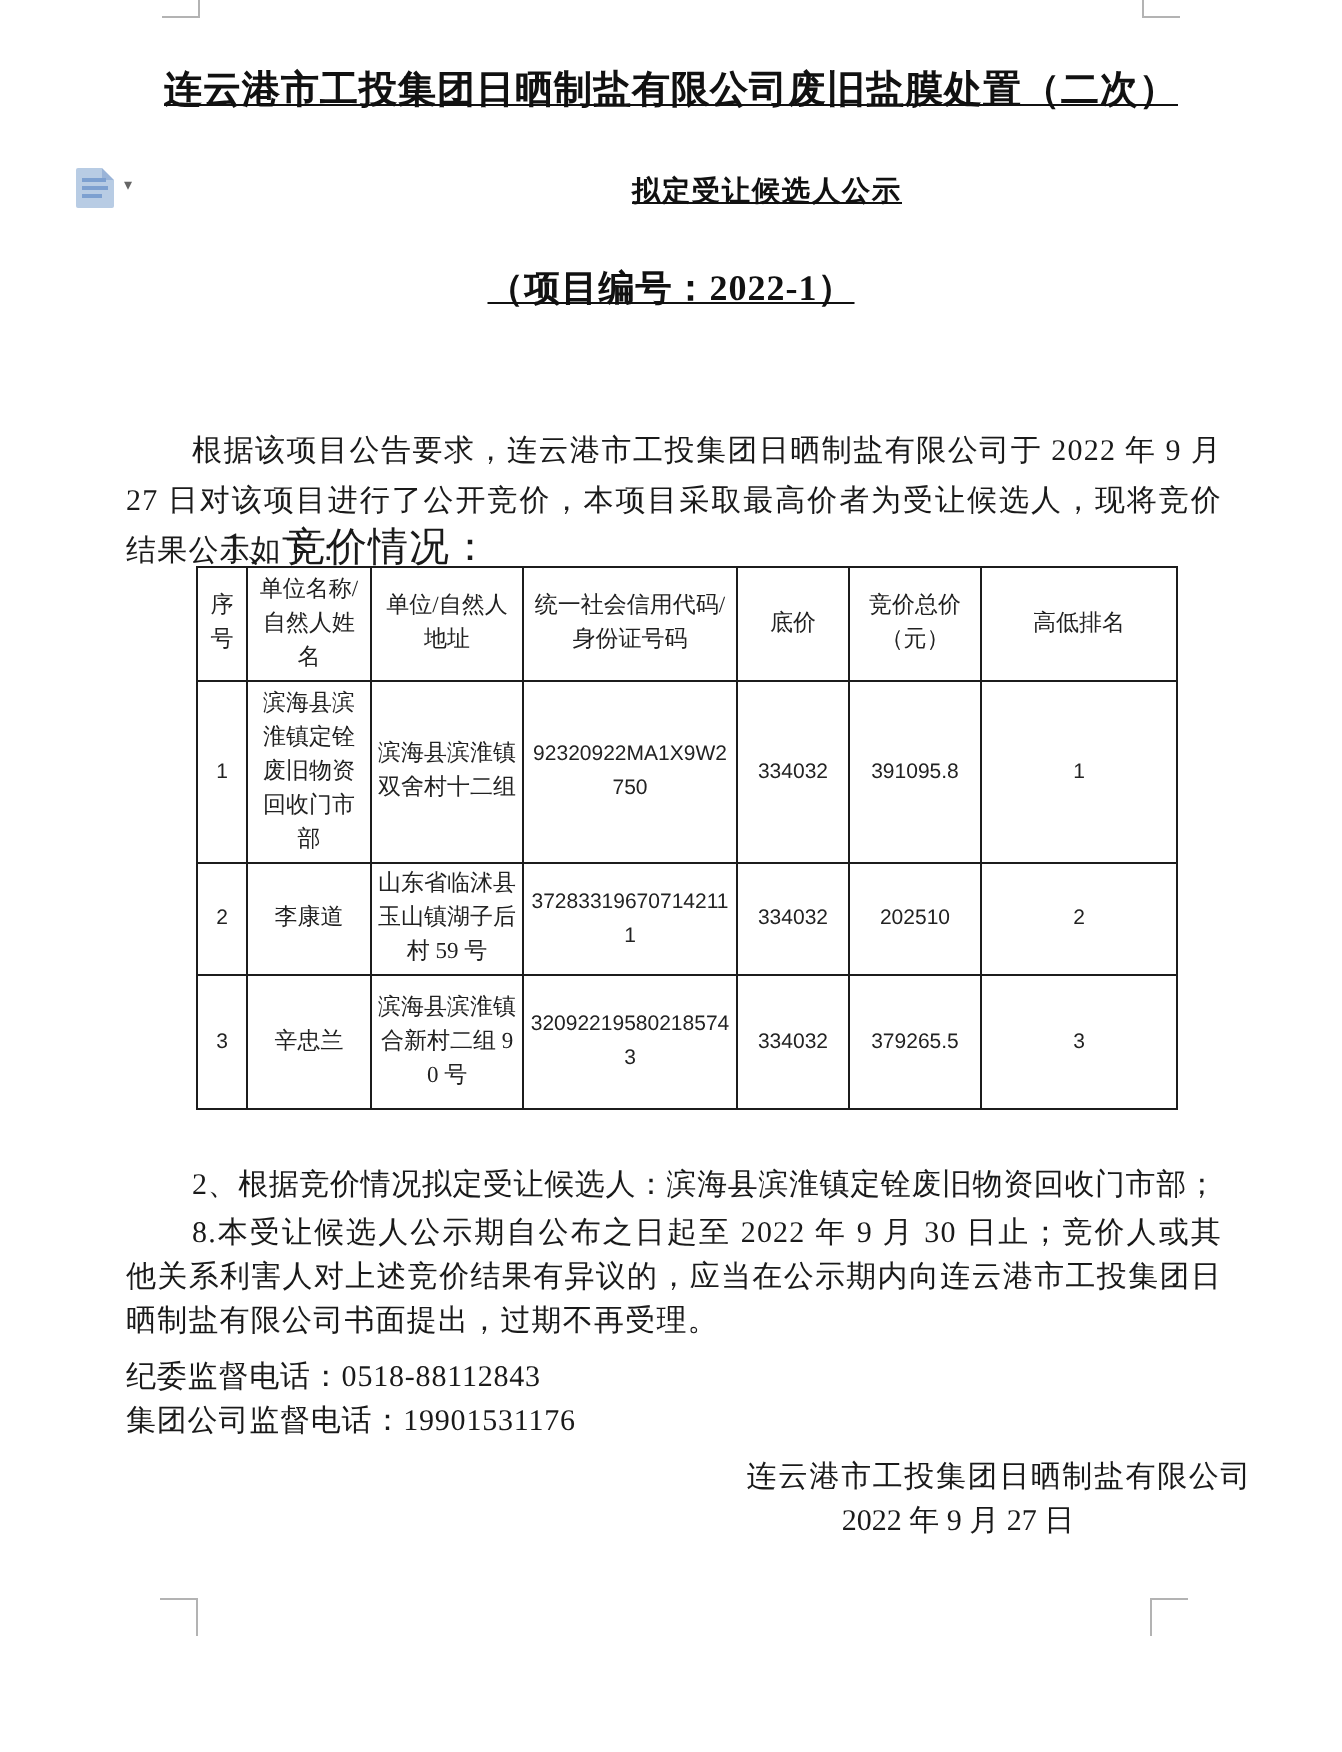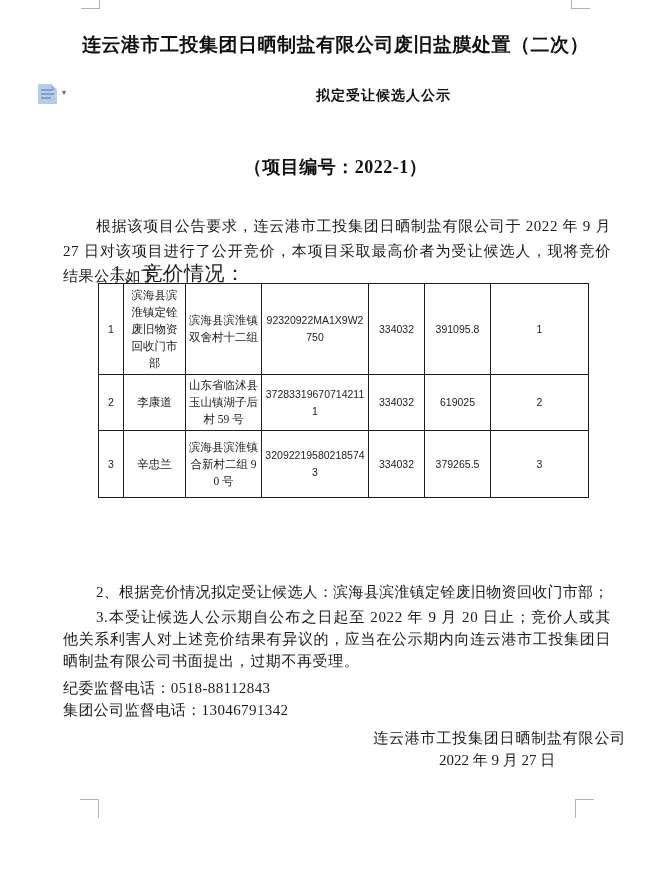--- a/index.html
+++ b/index.html
@@ -7,24 +7,24 @@
   body {
     position: relative;
     background: #ffffff;
     overflow: hidden;
     font-family: "Liberation Serif", "DejaVu Serif", serif;
     color: #1a1a1a;
   }
   .abs { position: absolute; }
 
   
-  .title { left: 0; width: 671px; text-align: center; font-weight: bold; color: #111; }
+  .title { left: 0; width: 671px; text-align: center; font-weight: bold; color: #111; text-decoration: underline; }
   #title1 { top: 32px; font-size: 19px; letter-spacing: 0.5px; }
   #title2 { top: 87px; font-size: 14px; letter-spacing: 1px; margin-left: 48px; }
-  #title3 { top: 155px; font-size: 18px; letter-spacing: 0.5px; }
+  #title3 { top: 132px; font-size: 18px; letter-spacing: 0.5px; }
 
   
   #para1 {
     top: 174px; left: 63px; width: 548px;
     font-size: 15px; line-height: 25px; letter-spacing: 0.6px;
     text-indent: 2.2em; text-align: justify; margin-top: 40px;
   }
   #section1 { top: 260px; left: 112px; font-size: 20px; letter-spacing: 0.5px; }
 
   
@@ -47,21 +47,21 @@
   
   #para2 { top: 583px; left: 63px; width: 560px; font-size: 15px; letter-spacing: 0.3px; text-indent: 2.2em; white-space: nowrap; }
   #para3 {
     top: 606px; left: 63px; width: 548px;
     font-size: 15px; line-height: 22px; letter-spacing: 0.6px;
     text-indent: 2.2em; text-align: justify;
   }
   #contact1 { top: 679px; left: 63px; font-size: 15px; letter-spacing: 0.4px; }
   #contact2 { top: 701px; left: 63px; font-size: 15px; letter-spacing: 0.4px; }
   #sig-company { top: 729px; left: 364px; width: 262px; font-size: 15px; letter-spacing: 0.8px; text-align: right; }
-  #sig-date { top: 751px; left: 366px; width: 262px; font-size: 15px; text-align: center; }
+  #sig-date { top: 751px; left: 348px; width: 262px; font-size: 15px; text-align: center; }
 
   
   #paste-btn { left: 34px; top: 81px; width: 40px; height: 26px; cursor: pointer; }
   #paste-icon {
     position: absolute; left: 4px; top: 3px; width: 19px; height: 20px;
     background: #b8cce4; border-radius: 1px;
   }
   #paste-icon .fold {
     position: absolute; right: 0; top: 0; width: 0; height: 0;
     border-top: 6px solid #ffffff; border-left: 6px solid #9ab4d8;
@@ -113,50 +113,59 @@
   <colgroup>
     <col style="width:25px">
       <col style="width:62px">
       <col style="width:76px">
     <col style="width:107px">
       <col style="width:56px">
       <col style="width:66px">
       <col style="width:98px">
   </colgroup>
   <tbody>
+      <tr style="height:57px;">
+    <td>序号</td>
+    <td>单位名称/自然人姓名</td>
+    <td>单位/自然人地址</td>
+    <td>统一社会信用代码/身份证号码</td>
+    <td>底价</td>
+    <td>竞价总价（元）</td>
+    <td>高低排名</td>
+  </tr>
   <tr style="height:91px;">
     <td class="num">1</td>
     <td>滨海县滨淮镇定铨废旧物资回收门市部</td>
     <td>滨海县滨淮镇双舍村十二组</td>
     <td class="num">92320922MA1X9W2750</td>
     <td class="num">334032</td>
     <td class="num">391095.8</td>
     <td class="num">1</td>
   </tr>
   <tr style="height:55px;">
     <td class="num">2</td>
     <td>李康道</td>
     <td>山东省临沭县玉山镇湖子后村 59 号</td>
     <td class="num">372833196707142111</td>
     <td class="num">334032</td>
-    <td class="num">619025</td>
+    <td class="num">202510</td>
     <td class="num">2</td>
   </tr>
   <tr style="height:67px;">
     <td class="num">3</td>
     <td>辛忠兰</td>
     <td>滨海县滨淮镇合新村二组 90 号</td>
     <td class="num">320922195802185743</td>
     <td class="num">334032</td>
     <td class="num">379265.5</td>
     <td class="num">3</td>
   </tr>
 </tbody>
   </table>
 
 <div id="para2" class="abs">2、根据竞价情况拟定受让候选人：滨海县滨淮镇定铨废旧物资回收门市部；</div>
-<div id="para3" class="abs">3.本受让候选人公示期自公布之日起至 2022 年 9 月 20 日止；竞价人或其他关系利害人对上述竞价结果有异议的，应当在公示期内向连云港市工投集团日晒制盐有限公司书面提出，过期不再受理。</div>
+<div id="para3" class="abs">8.本受让候选人公示期自公布之日起至 2022 年 9 月 30 日止；竞价人或其他关系利害人对上述竞价结果有异议的，应当在公示期内向连云港市工投集团日晒制盐有限公司书面提出，过期不再受理。</div>
 
 <div id="contact1" class="abs">纪委监督电话：0518-88112843</div>
-<div id="contact2" class="abs">集团公司监督电话：13046791342</div>
+<div id="contact2" class="abs">集团公司监督电话：19901531176</div>
 
 <div id="sig-company" class="abs">连云港市工投集团日晒制盐有限公司</div>
 <div id="sig-date" class="abs">2022 年 9 月 27 日</div>
 
 </body></html>

